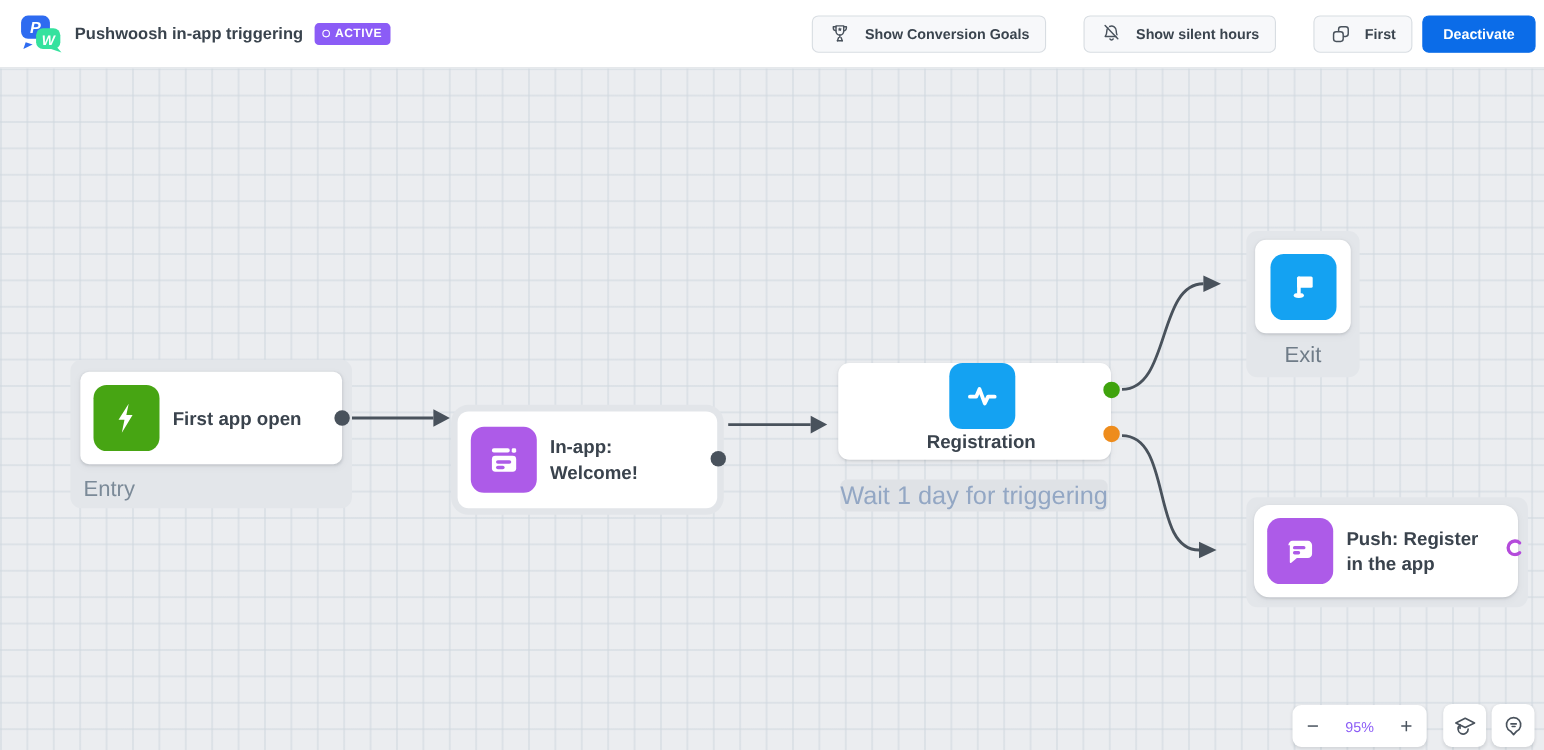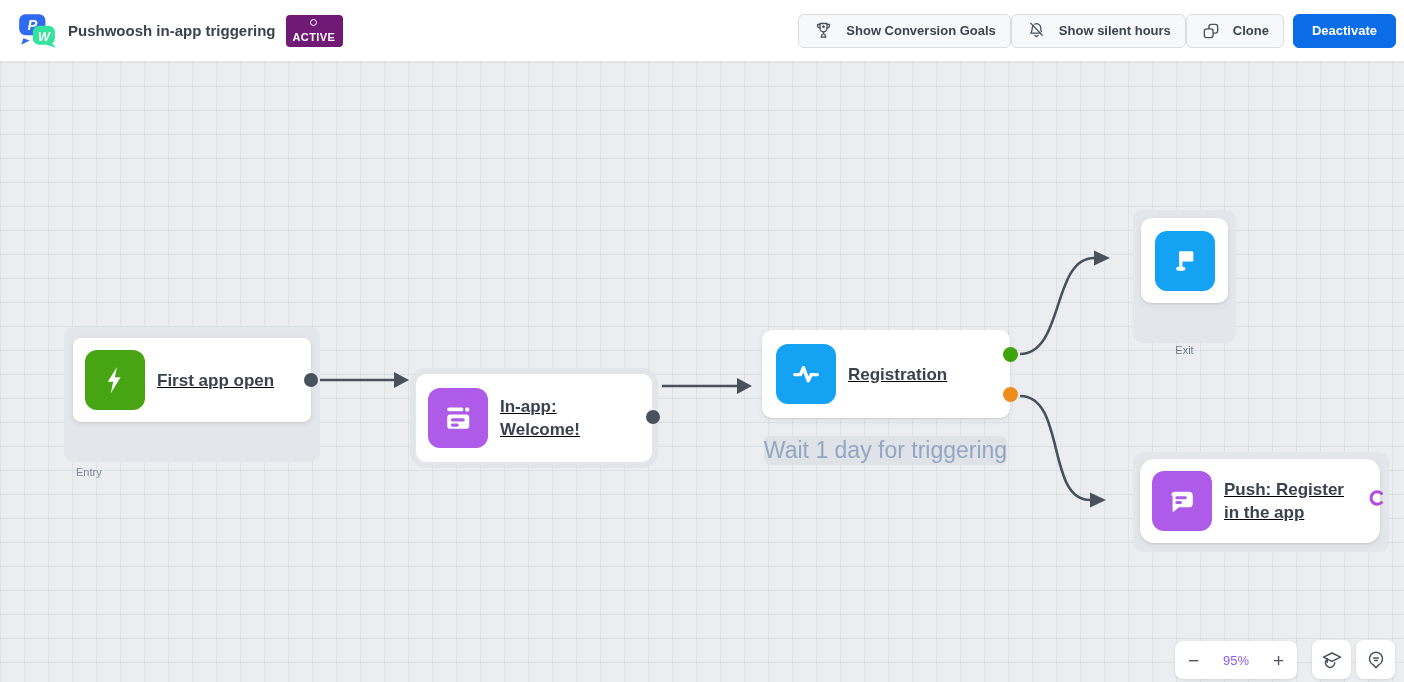--- a/index.html
+++ b/index.html
@@ -9,33 +9,33 @@
   
   .header {
     position:relative; width:1404px; height:62px; background:#ffffff;
     border-bottom:1px solid #e3e6e9; display:flex; align-items:center;
     padding:0 8px 0 16px; z-index:10;
   }
   .logo { width:42px; height:42px; flex:0 0 auto; }
   .title { margin-left:10px; font-size:15px; font-weight:bold; color:#39434d; white-space:nowrap; }
   .badge {
     margin-left:10px; display:flex; align-items:center; gap:5px;
-    background:#701a75; color:#fff; font-size:11px; font-weight:bold;
-    letter-spacing:.4px; padding:4px 8px 4px 7px; border-radius:4px;flex-direction:column;
+    background:#8b5cf6; color:#fff; font-size:11px; font-weight:bold;
+    letter-spacing:.4px; padding:4px 8px 4px 7px; border-radius:4px;
   }
   .badge-ring { width:7px; height:7px; border:1.5px solid #fff; border-radius:50%; }
   .header-spacer { flex:1; }
   .hbtn {
     display:flex; align-items:center; gap:12px; height:34px; padding:0 14px;
     background:#f7f8fa; border:1px solid #d8dde2; border-radius:6px;
     font-family:"Liberation Sans", sans-serif;
     font-size:13px; font-weight:bold; color:#3a444e; cursor:pointer; white-space:nowrap;
   }
   .hbtn svg { flex:0 0 auto; }
-  .gap-lg { }
+  .gap-lg { margin-left:34px; }
   .gap-sm { margin-left:9px; }
   .hbtn.primary {
     background:#0b6ce8; border-color:#0b6ce8; color:#ffffff; padding:16px 18px;
   }
 
   
   .canvas {
     position:relative; width:1404px; height:620px;
     background-color:#ebedf0;
     background-image:
@@ -44,32 +44,32 @@
     background-size:24px 24px;
   }
   .connector-layer { position:absolute; left:0; top:0; width:1404px; height:620px; z-index:1; }
 
   .group {
     position:absolute; background:#e3e6ea; border-radius:10px; z-index:2;
   }
   .card {
     position:absolute; background:#ffffff; border-radius:8px; z-index:3;
     box-shadow:0 1px 2px rgba(30,40,50,.12), 0 2px 8px rgba(30,40,50,.05);
-    display:flex; align-items:center; cursor:pointer;text-decoration:underline;
+    display:flex; align-items:center; cursor:pointer;
   }
   .node-icon {
     width:60px; height:60px; border-radius:12px; flex:0 0 auto;
     display:flex; align-items:center; justify-content:center; margin-left:12px;
   }
   .node-title {
     margin-left:12px; font-size:17px; font-weight:bold; color:#3a434d;
     line-height:23px; white-space:pre-line;
   }
   .group-label {
-    position:absolute; font-size:11px; color:#7b8a98; z-index:3;margin-top:32px;
+    position:absolute; font-size:20px; color:#7b8a98; z-index:3;
   }
   .port {
     position:absolute; border-radius:50%; z-index:4; cursor:crosshair;
   }
   .port.dark { width:14px; height:14px; background:#49525c; }
   .port.green { width:15px; height:15px; background:#3fa30d; }
   .port.orange { width:15px; height:15px; background:#ee8c1c; }
 
   
   .entry-group { left:64px; top:265px; width:256px; height:135px; }
@@ -78,21 +78,21 @@
   .entry-label { left:76px; top:372px; }
   .entry-port  { right:-7px; top:35px; }
 
   
   .inapp-card { left:416px; top:280px; width:236px; height:88px; border-radius:10px;
                 box-shadow:0 0 0 6px #e2e5e9, 0 1px 2px rgba(30,40,50,.12);margin-top:32px; }
   .inapp-icon { background:#ad5be8; }
   .inapp-port { right:-8px; top:36px; width:16px; height:16px; }
 
   
-  .reg-card { left:762px; top:268px; width:248px; height:88px; border-radius:10px; }
+  .reg-card { left:762px; top:268px; width:248px; height:88px; border-radius:10px;flex-direction:column; }
   .reg-icon { background:#14a2f2; margin-left:14px; }
   .reg-port-green  { right:-8px; top:17px; }
   .reg-port-orange { right:-8px; top:57px; }
   .wait-label {
     position:absolute; left:764px; top:374px; width:243px; height:29px; z-index:2;
     background:#dfe2e6; border-radius:6px; display:flex; align-items:center;
     justify-content:center; font-size:23px; color:#93a7c4; cursor:pointer; white-space:nowrap;
   }
 
   
@@ -171,21 +171,21 @@
     </svg>
     <span>Show silent hours</span>
   </button>
 
 
   <button class="hbtn gap-lg">
     <svg width="20" height="20" viewBox="0 0 24 24" fill="none" stroke="#49525c" stroke-width="1.6" stroke-linejoin="round">
       <rect x="9.5" y="4" width="10.5" height="10.5" rx="2.8"></rect>
       <rect x="4" y="9.5" width="10.5" height="10.5" rx="2.8" fill="#f7f8fa"></rect>
     </svg>
-    <span>Clone</span>
+    <span>First</span>
   </button>
 
   <button class="hbtn primary gap-sm">
     <span>Deactivate</span>
   </button>
 </div>
 
 <div class="canvas">
 
   <svg class="connector-layer" viewBox="0 0 1404 620">

